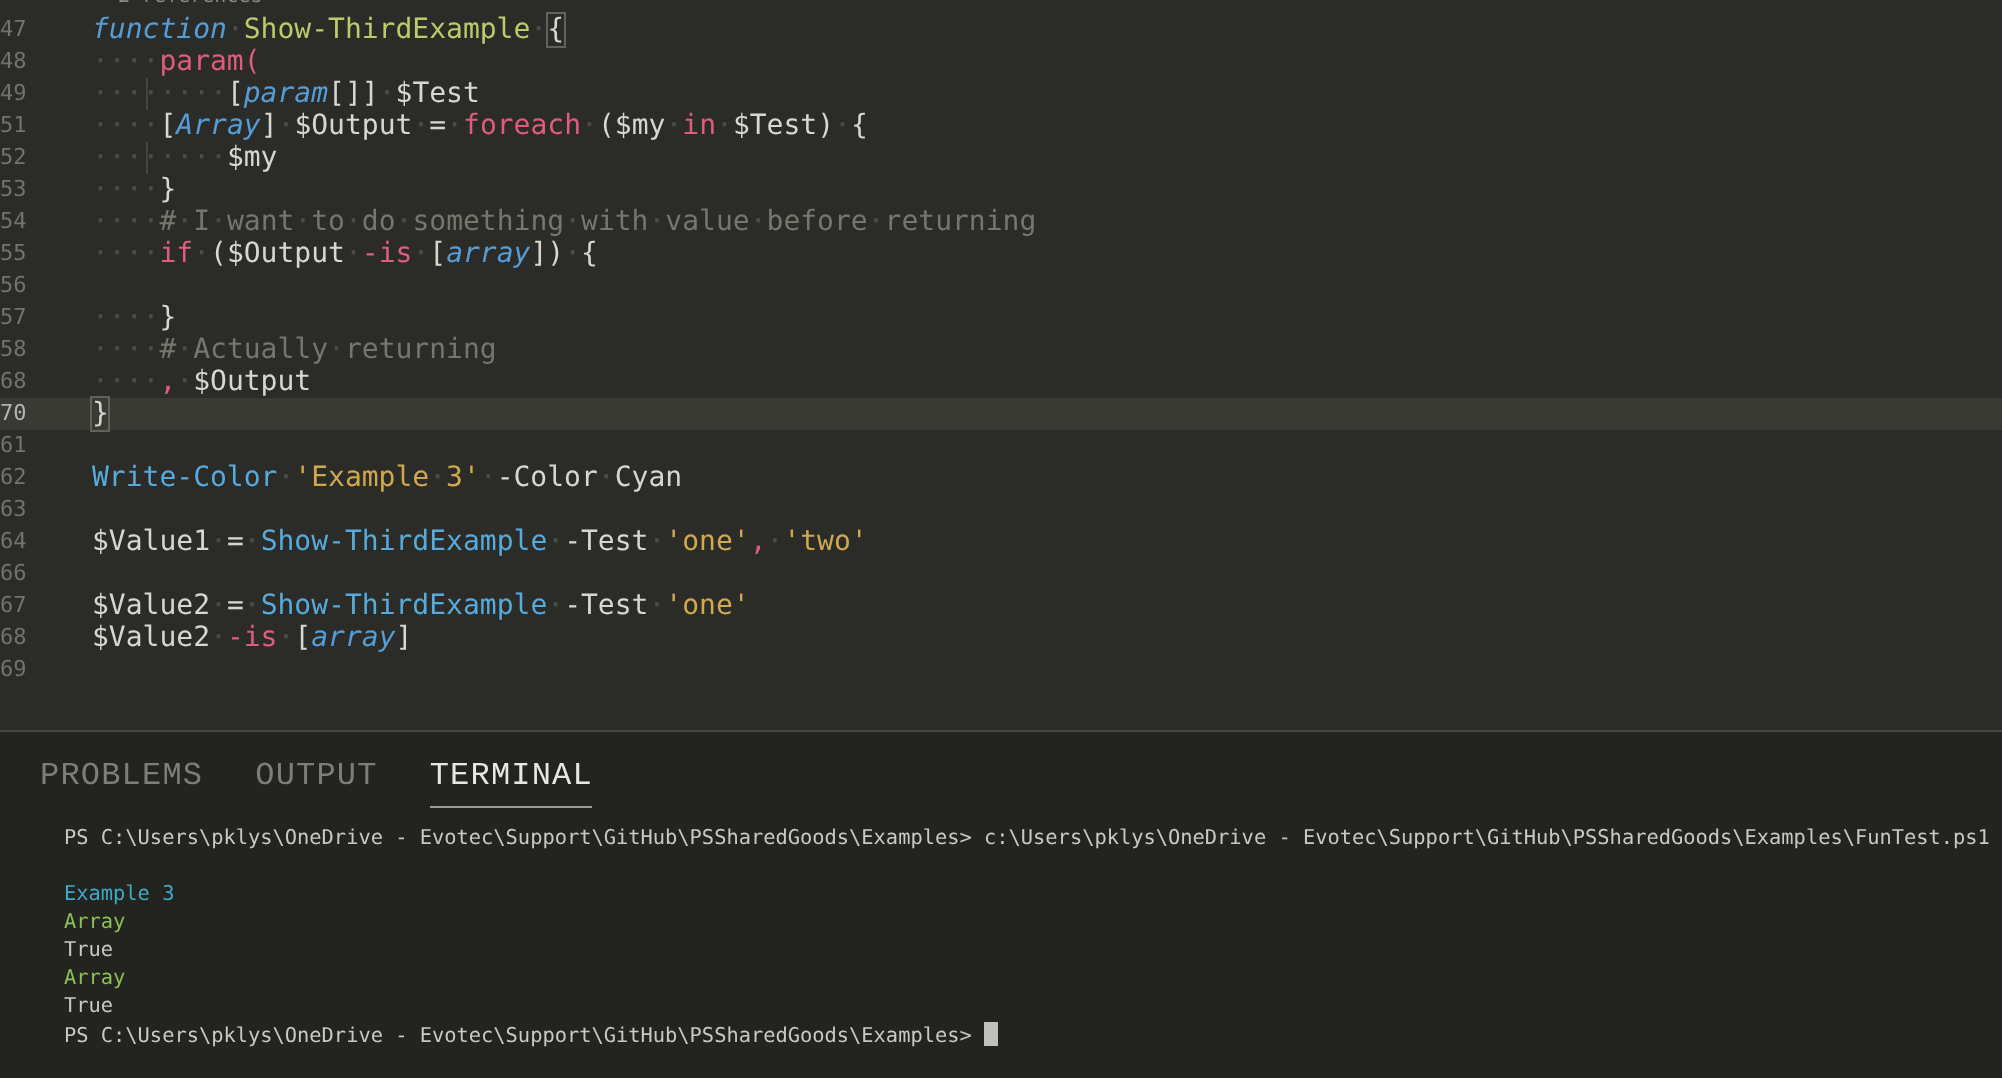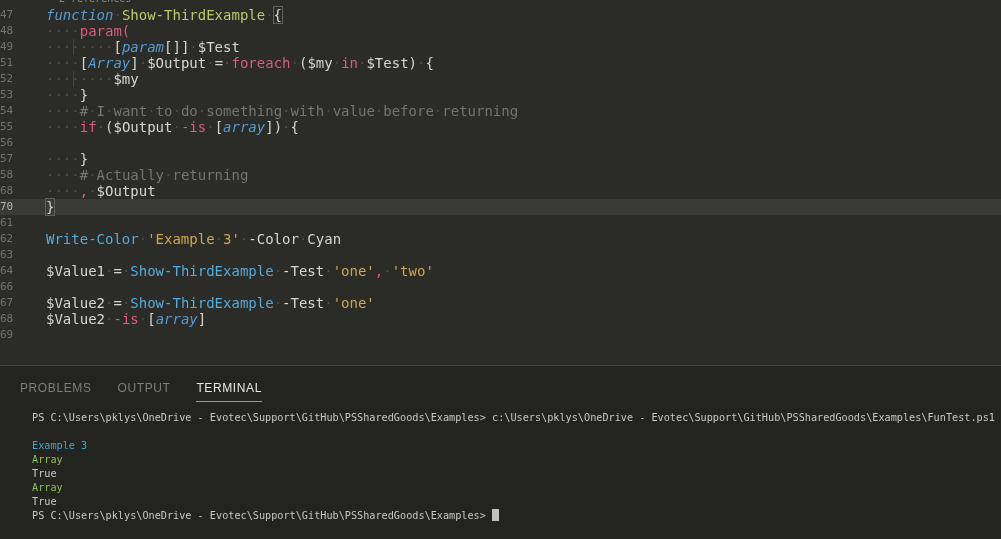--- a/index.html
+++ b/index.html
@@ -33,22 +33,22 @@
   .fn{color:var(--c-fn)}
   .str{color:var(--c-str)}
   .op{color:var(--c-op)}
   .cmt{color:var(--c-cmt)}
   .pln{color:var(--c-pln)}
   .ws{color:var(--c-ws)}
   .match{outline:1px solid var(--c-match);outline-offset:0}
 
   .panel{height:172px;background:var(--c-panel-bg)}
   .panel-tabs{padding:11px 0 0 20px}
-  .tab{display:inline-block;margin-right:26px;font-family:Liberation Sans, sans-serif;
-    font-size:12px;letter-spacing:.6px;color:var(--c-tab);padding-bottom:6px;cursor:pointer}
+  .tab{display:inline-block;margin-right:26px;font-family:Liberation Mono, monospace;
+    font-size:16px;letter-spacing:.6px;color:var(--c-tab);padding-bottom:6px;cursor:pointer}
   .tab.active{color:var(--c-tab-active);border-bottom:1px solid var(--c-tab-underline)}
 
   .terminal{margin-top:9px;padding-left:32px;font-size:10.2px;color:var(--c-term)}
   .trow{height:14px;line-height:14px;white-space:pre}
   .t-default{color:var(--c-term)}
   .t-cyan{color:var(--c-term-cyan)}
   .t-green{color:var(--c-term-green)}
   .cursor{display:inline-block;width:7px;height:12px;background:var(--c-cursor);
     vertical-align:-2px}
 </style>

